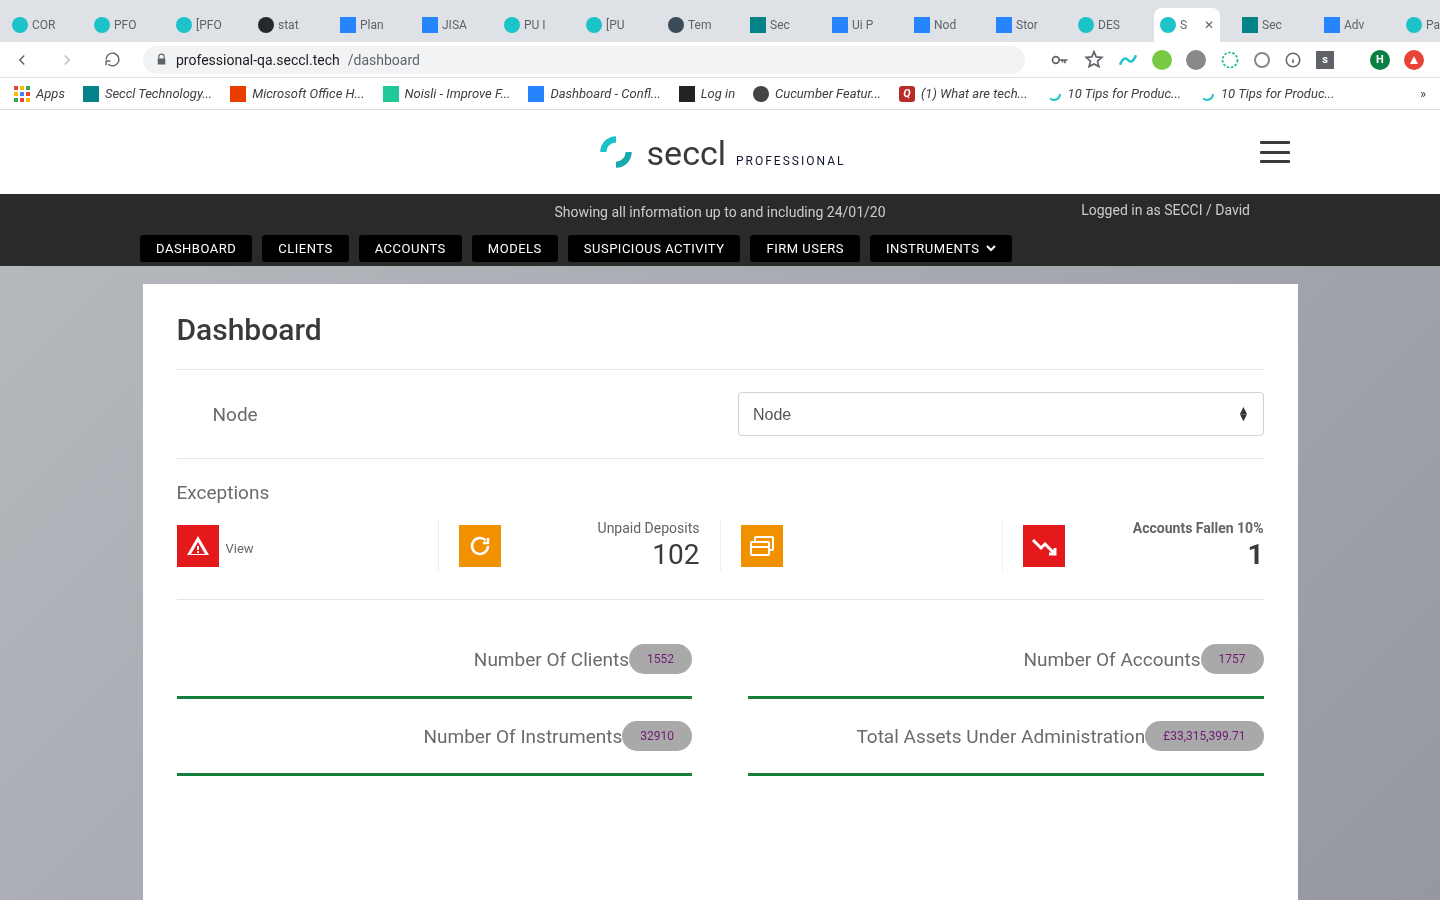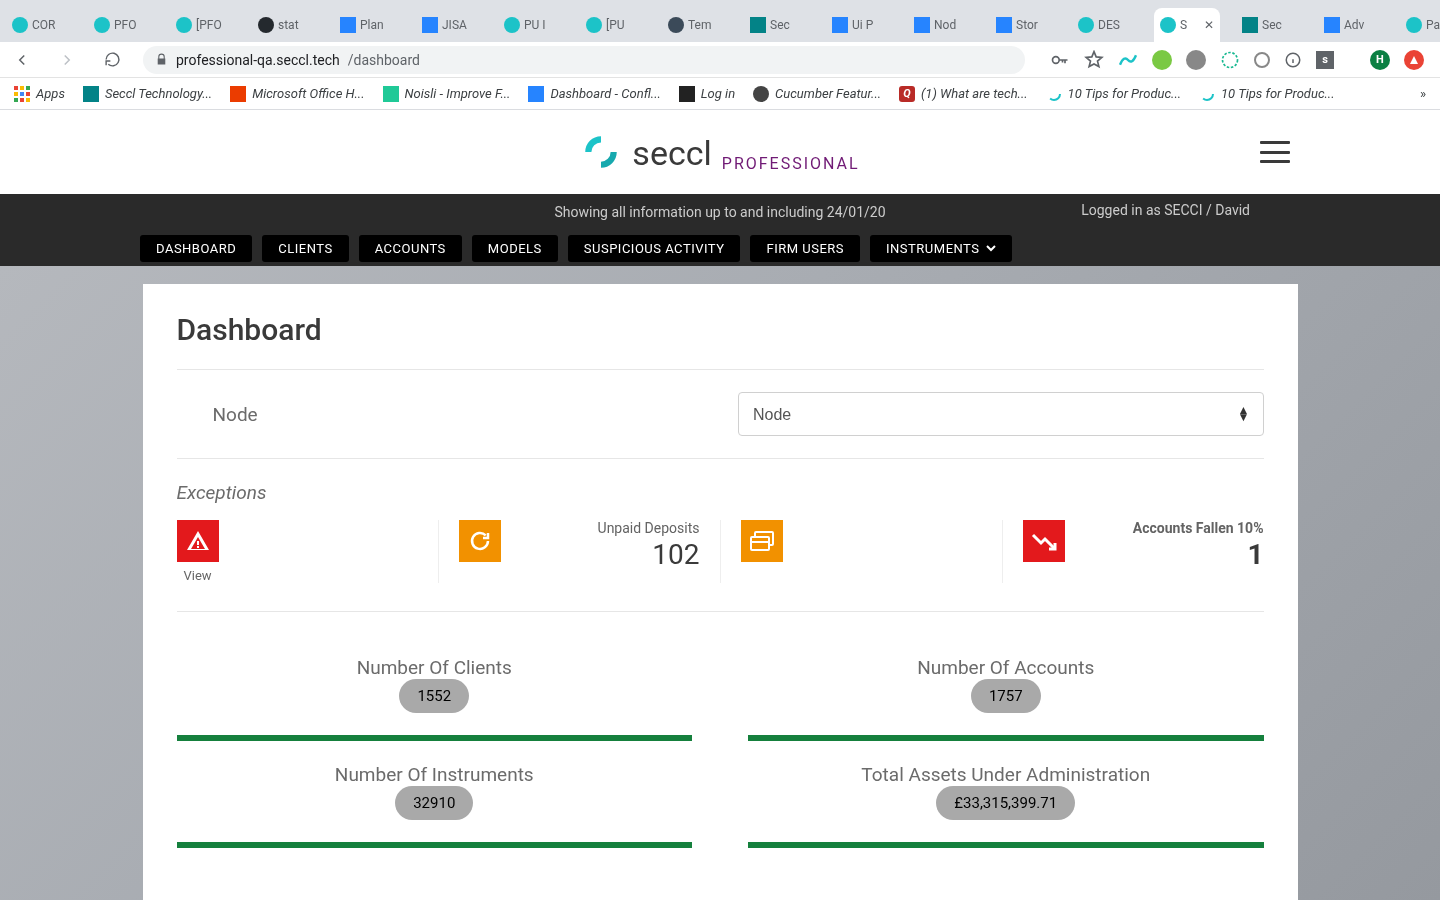--- a/index.html
+++ b/index.html
@@ -111,21 +111,21 @@
   .apps-grid span:nth-child(9){background:#fbbc04;}
 
   
   .app{height:calc(900px - 42px - 36px - 32px);display:flex;flex-direction:column;}
   .app-header{
     height:84px;background:#fff;display:flex;align-items:center;justify-content:center;position:relative;text-align:right;
   }
   .logo{display:flex;align-items:flex-end;gap:10px;}
   .logo-swirl{width:42px;height:42px;}
   .logo-text{font-size:34px;color:#3a3a3a;letter-spacing:0px;font-weight:400;}
-  .logo-sub{font-size:16px;color:#701a75;letter-spacing:2px;}
+  .logo-sub{font-size:12px;color:#0f172a;letter-spacing:2px;margin-bottom:5px;}
   .hamburger{position:absolute;right:150px;width:30px;height:22px;display:flex;flex-direction:column;justify-content:space-between;}
   .hamburger span{height:3px;background:#3a3a3a;border-radius:1px;}
 
   .dark-strip{
     background:#2a2a2a;color:#ddd;height:72px;position:relative;
   }
   .info-row{height:36px;display:flex;align-items:center;justify-content:center;font-size:14px;color:#ccc;}
   .logged-in{position:absolute;right:190px;top:8px;font-size:14px;color:#ccc;}
   .nav-row{height:36px;display:flex;align-items:center;gap:10px;padding-left:140px;}
   .nav-pill{
@@ -145,38 +145,38 @@
   .divider{border:none;border-top:1px solid #e6e6e6;margin:22px 0;}
   .row{display:flex;align-items:center;margin-left:36px;}
   .field-label{flex:0 0 50%;font-size:19px;color:#6b6b6b;}
   .select-wrap{flex:1;position:relative;}
   .select{
     width:100%;height:44px;border:1px solid #d0d0d0;border-radius:4px;
     padding:0 14px;font-size:16px;color:#555;appearance:none;background:#fff;
   }
   .select-caret{position:absolute;right:14px;top:50%;transform:translateY(-50%);pointer-events:none;font-size:12px;color:#333;line-height:7px;}
 
-  .exceptions-label{font-size:19px;color:#6b6b6b;margin:9px 0 16px;font-style:italic;}
+  .exceptions-label{font-size:19px;color:#6b6b6b;margin:9px 0 16px;}
   .exc-row{display:flex;}
   .exc{flex:1;display:flex;gap:14px;border-right:1px solid #eee;padding-right:20px;margin-right:20px;}
   .exc:last-child{border-right:none;margin-right:0;padding-right:0;font-weight:bold;}
   .exc-icon{width:42px;height:42px;display:flex;align-items:center;justify-content:center;color:#fff;}
   .ic-red{background:#e3191c;}
   .ic-orange{background:#f29100;}
   .exc-body{flex:1;text-align:right;}
   .exc-title{font-size:14px;color:#636363;}
   .exc-value{font-size:28px;color:#3a3a3a;margin-top:2px;}
   .exc-view{font-size:13px;color:#666;text-align:center;width:42px;margin-top:6px;}
-  .exc-col{display:flex;flex-direction:column;align-items:center;}
+  .exc-col{display:flex;align-items:center;}
 
   .stats{display:flex;gap:56px;margin-top:20px;}
   .stat-col{flex:1;}
-  .stat-row{display:flex;align-items:center;justify-content:flex-end;padding:22px 0;border-bottom:6px solid #15803d;flex-direction:column;}
+  .stat-row{display:flex;align-items:center;justify-content:flex-end;padding:22px 0;border-bottom:3px solid #15803d;}
   .stat-label{font-size:19px;color:#6b6b6b;}
-  .pill{background:#a9a9a9;color:#000000;border-radius:18px;padding:8px 18px;font-size:15px;}
+  .pill{background:#a9a9a9;color:#701a75;border-radius:18px;padding:8px 18px;font-size:12px;}
 </style>
 </head>
 <body>
 
 <div class="tab-strip" id="tab-strip">
     <div class="tab">
       <span class="favicon fav-teal"></span>
                  <span class="title">COR</span>
     </div>
     <div class="tab-sep"></div>

